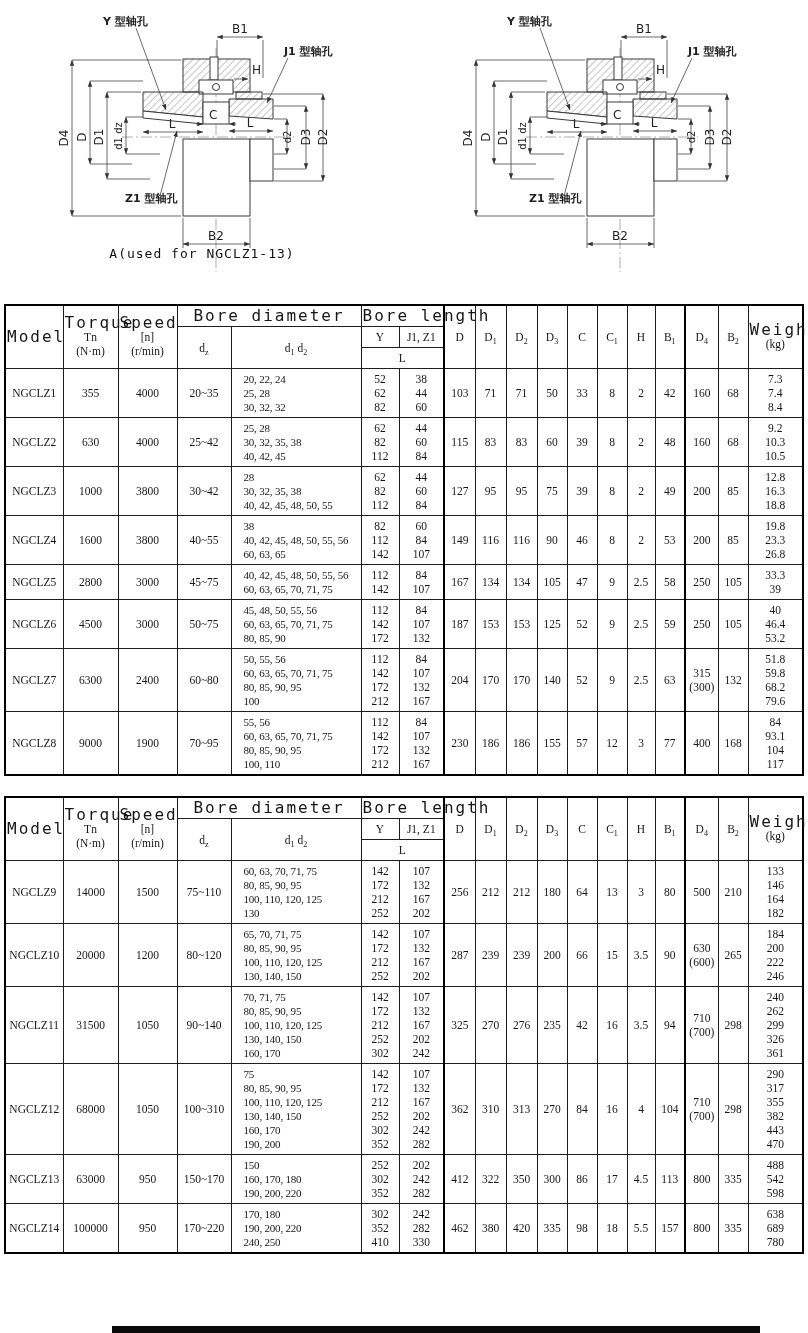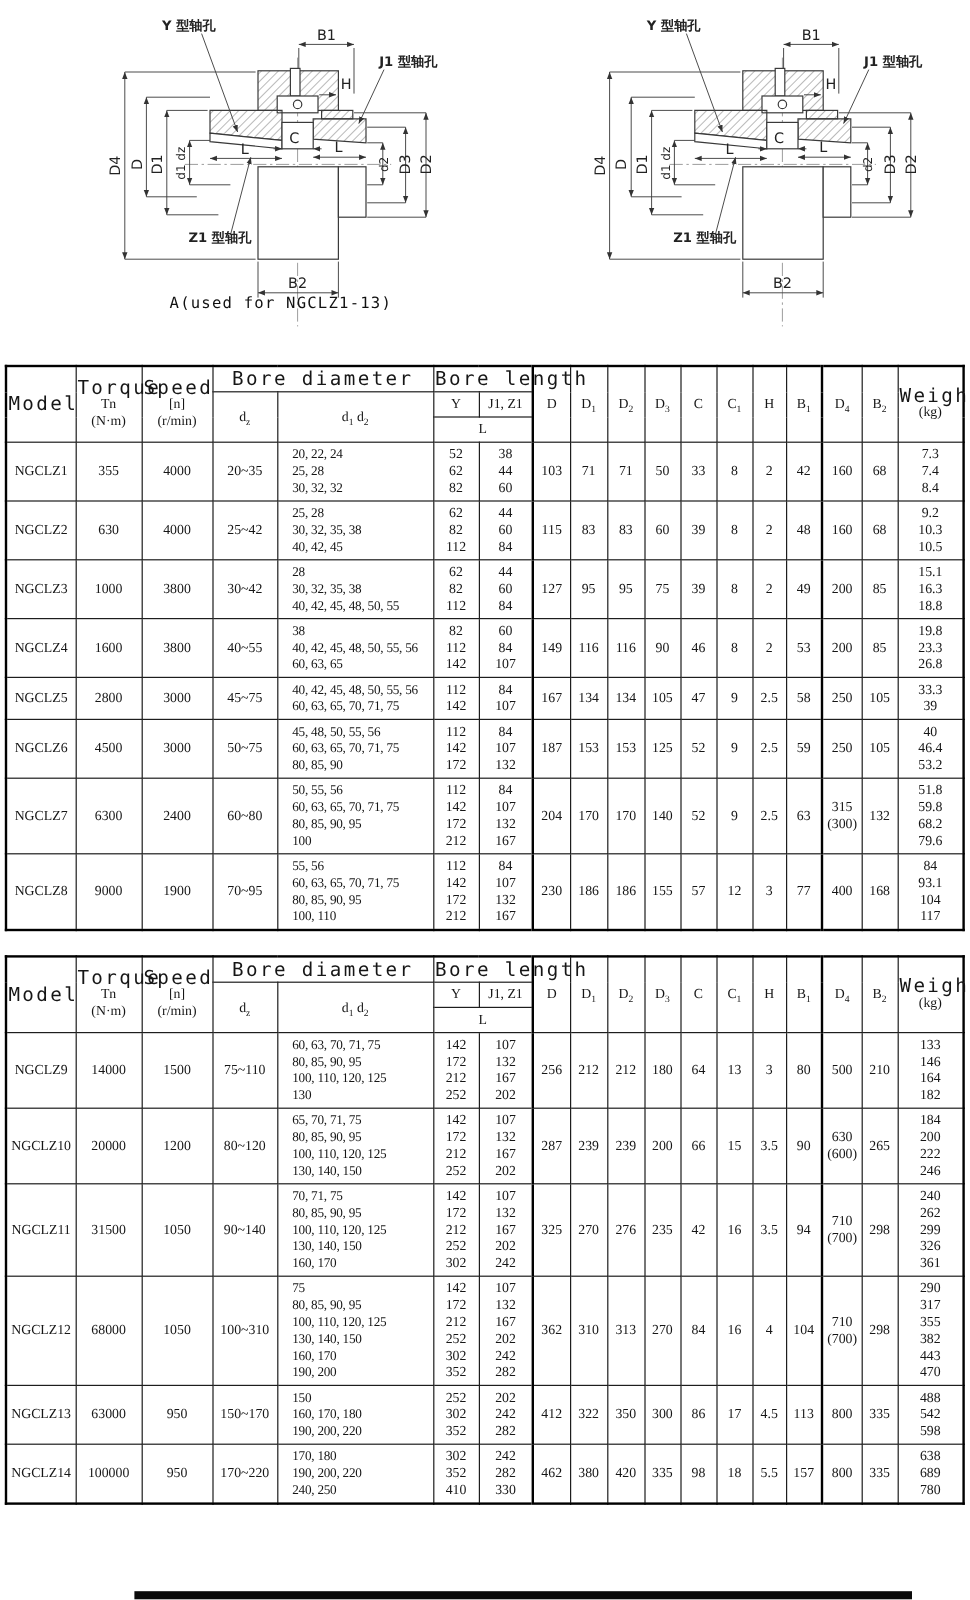--- a/index.html
+++ b/index.html
@@ -2,21 +2,21 @@
 <html><head>
 <meta charset="utf-8">
 <style>
   html,body { margin:0; padding:0; }
   body {
     width:808px; height:1333px; background:#ffffff; position:relative;
     overflow:hidden; color:#161616;
     font-family:"Liberation Serif","DejaVu Serif",serif;
   }
   
-  .diagrams { display:flex; padding-top:4px;padding-left:32px; }
+  .diagrams { display:flex; padding-top:4px; }
   .diagram { position:relative; width:404px; height:292px; }
   .caption {
     position:absolute; left:0; width:100%; text-align:center;
     font-family:"DejaVu Sans Mono",monospace; font-size:13px; letter-spacing:1px; color:#111;
   }
   #diagram-a .caption { top:242px; }
   #diagram-b .caption { top:248px; }
   svg text { font-family:"DejaVu Sans",sans-serif; fill:#222; }
   
   table {
@@ -368,21 +368,21 @@
         <td class="ml">127</td>
         <td class="ml">95</td>
         <td class="ml">95</td>
         <td class="ml">75</td>
         <td class="ml">39</td>
         <td class="ml">8</td>
         <td class="ml">2</td>
         <td class="ml">49</td>
         <td class="ml">200</td>
         <td class="ml">85</td>
-        <td class="ml">15.1
+        <td class="ml">12.8
 16.3
 18.8</td>
       </tr>
       <tr>
         <td class="ml">NGCLZ4</td>
         <td class="ml">1600</td>
         <td class="ml">3800</td>
         <td class="ml">40~55</td>
         <td class="ml left">38
 40, 42, 45, 48, 50, 55, 56

